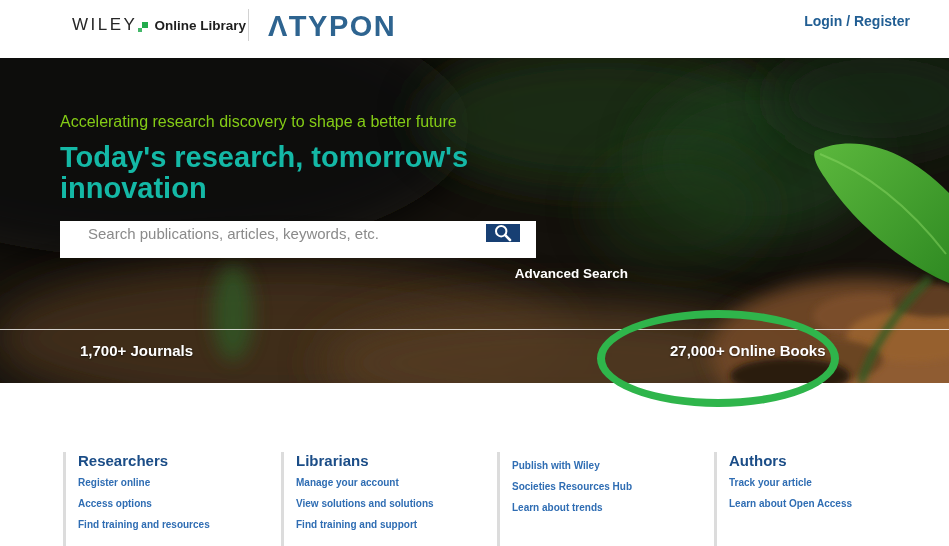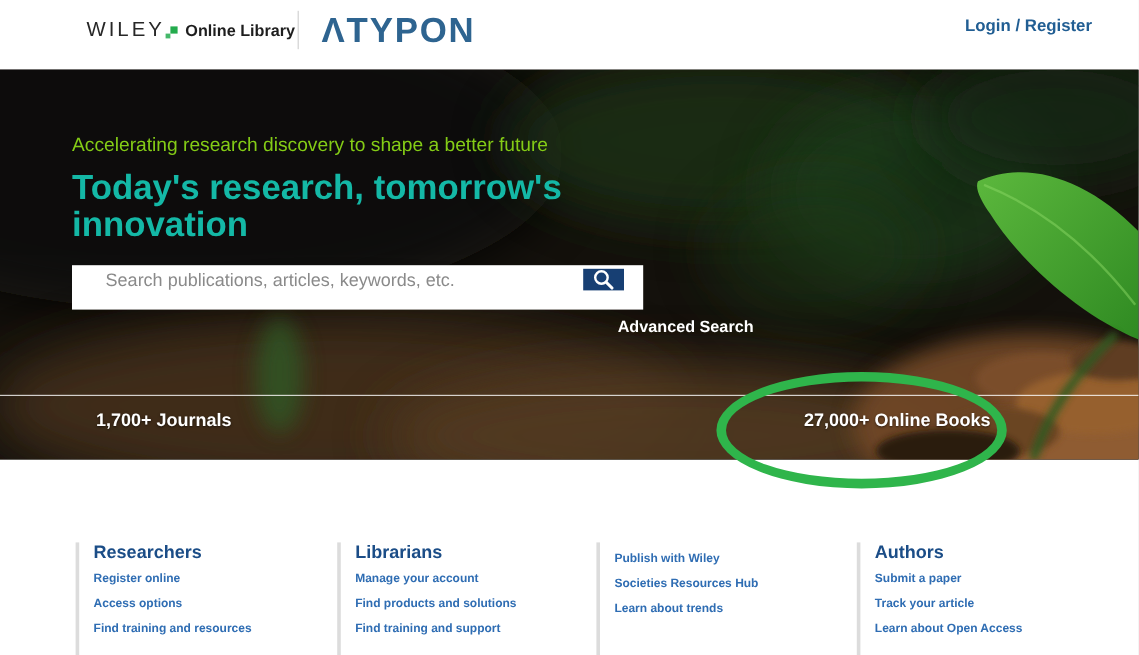--- a/index.html
+++ b/index.html
@@ -139,30 +139,29 @@
   <div class="col col1">
     <div class="col-h">Researchers</div>
     <a class="col-link">Register online</a>
     <a class="col-link">Access options</a>
     <a class="col-link">Find training and resources</a>
   </div>
 
   <div class="col col2">
     <div class="col-h">Librarians</div>
     <a class="col-link">Manage your account</a>
-    <a class="col-link">Find products and solutions</a>
+    <a class="col-link">View solutions and solutions</a>
     <a class="col-link">Find training and support</a>
   </div>
 
   <div class="col col3">
     <a class="col-link">Publish with Wiley</a>
     <a class="col-link">Societies Resources Hub</a>
     <a class="col-link">Learn about trends</a>
   </div>
 
   <div class="col col4">
     <div class="col-h">Authors</div>
-    <a class="col-link">Submit a paper</a>
     <a class="col-link">Track your article</a>
     <a class="col-link">Learn about Open Access</a>
   </div>
 
 </div>
 
 </body></html>

